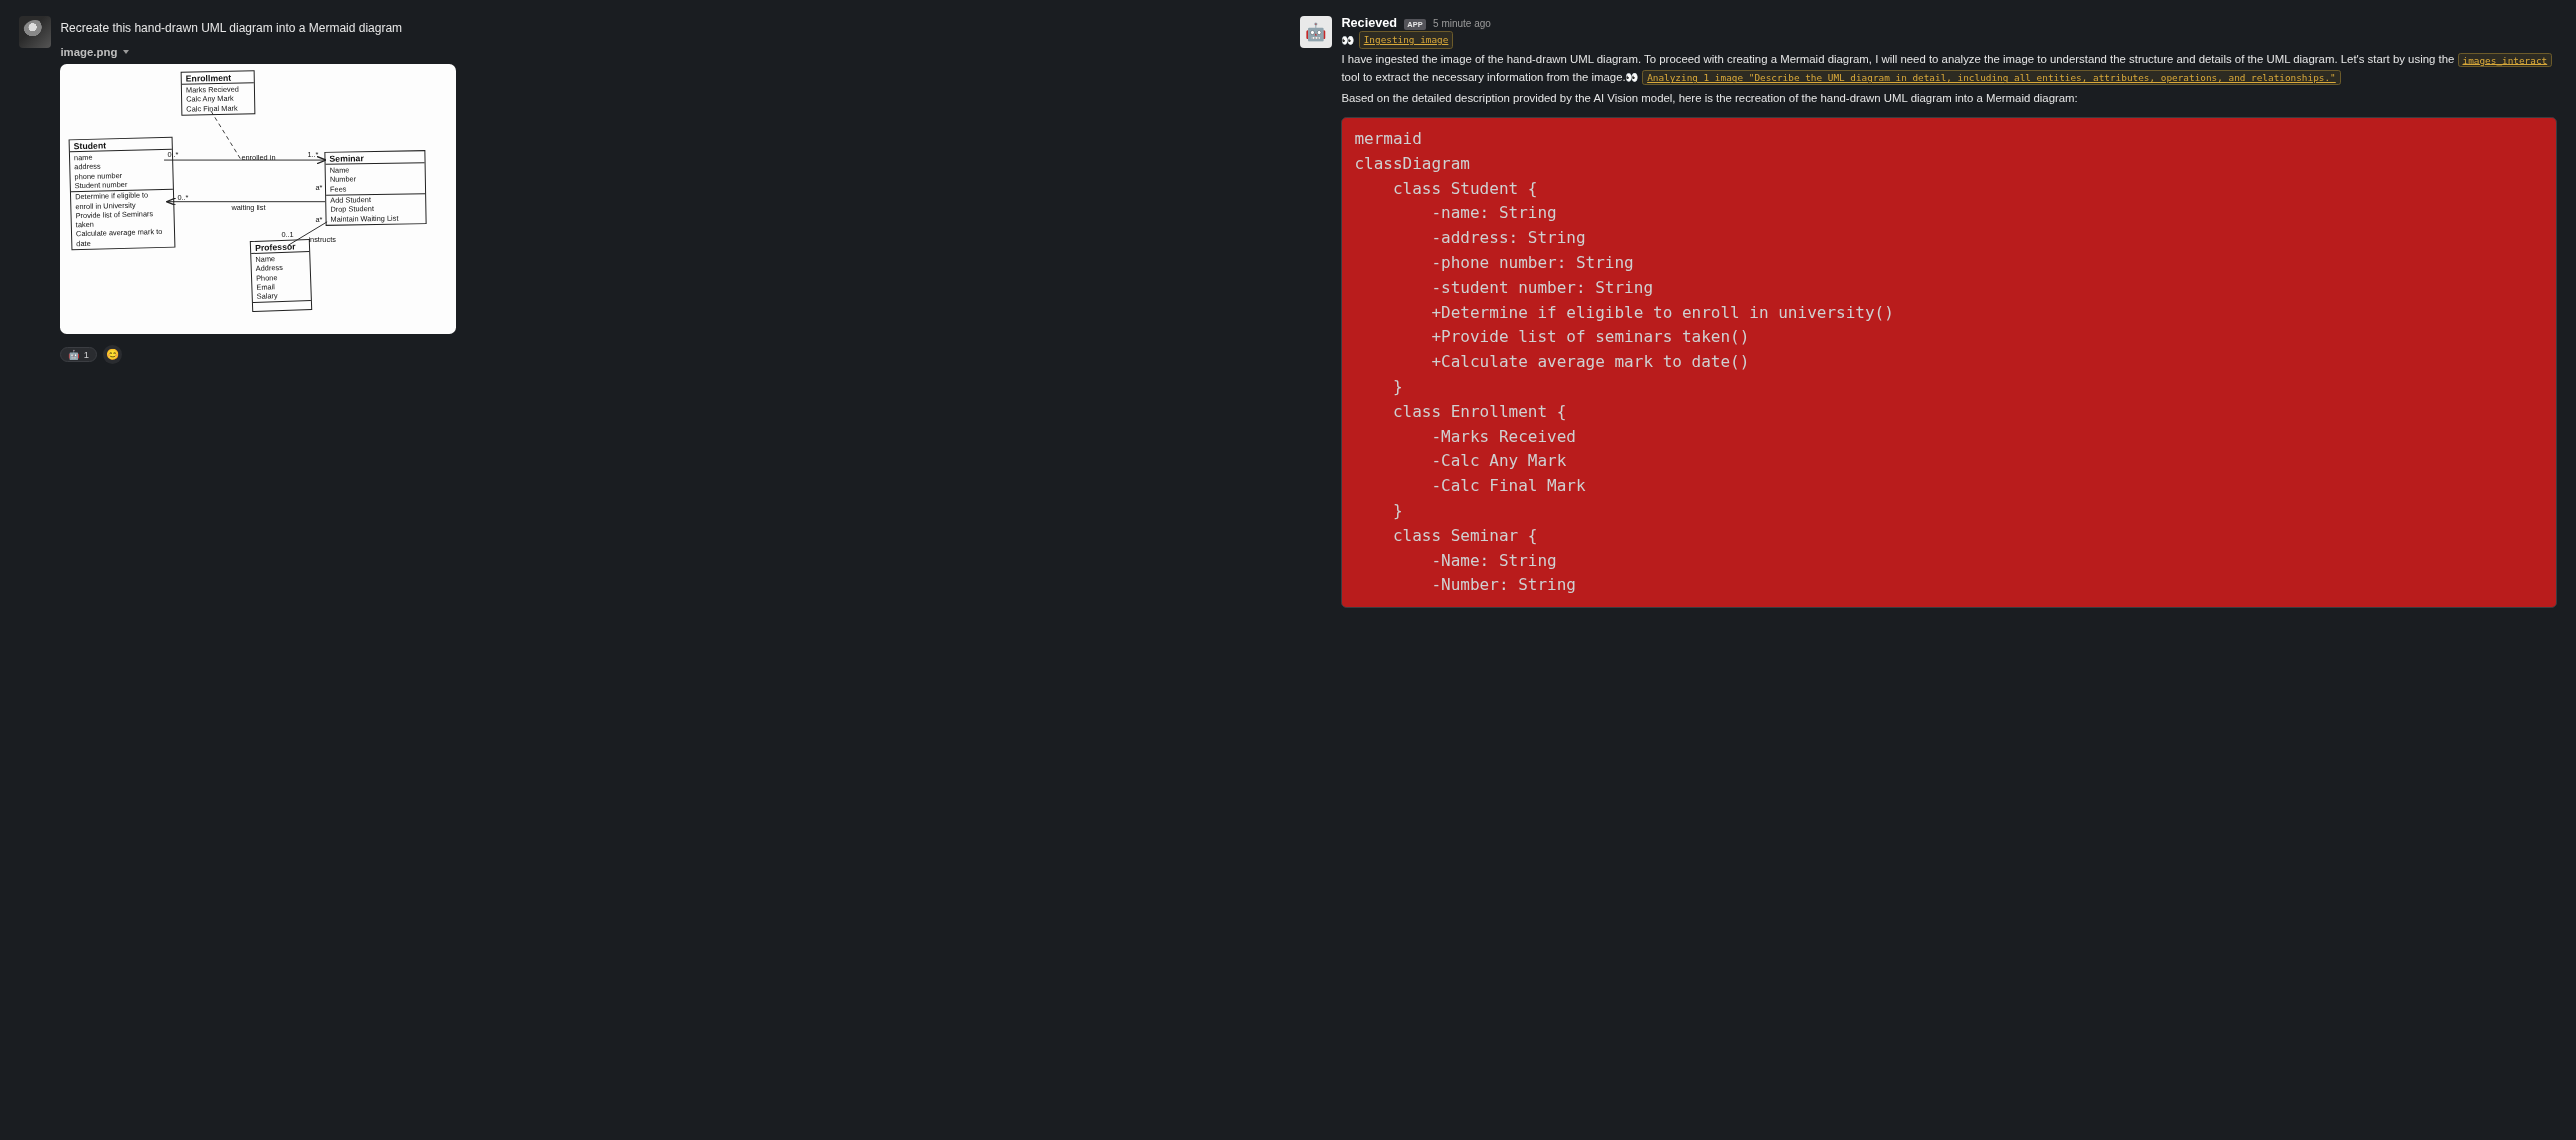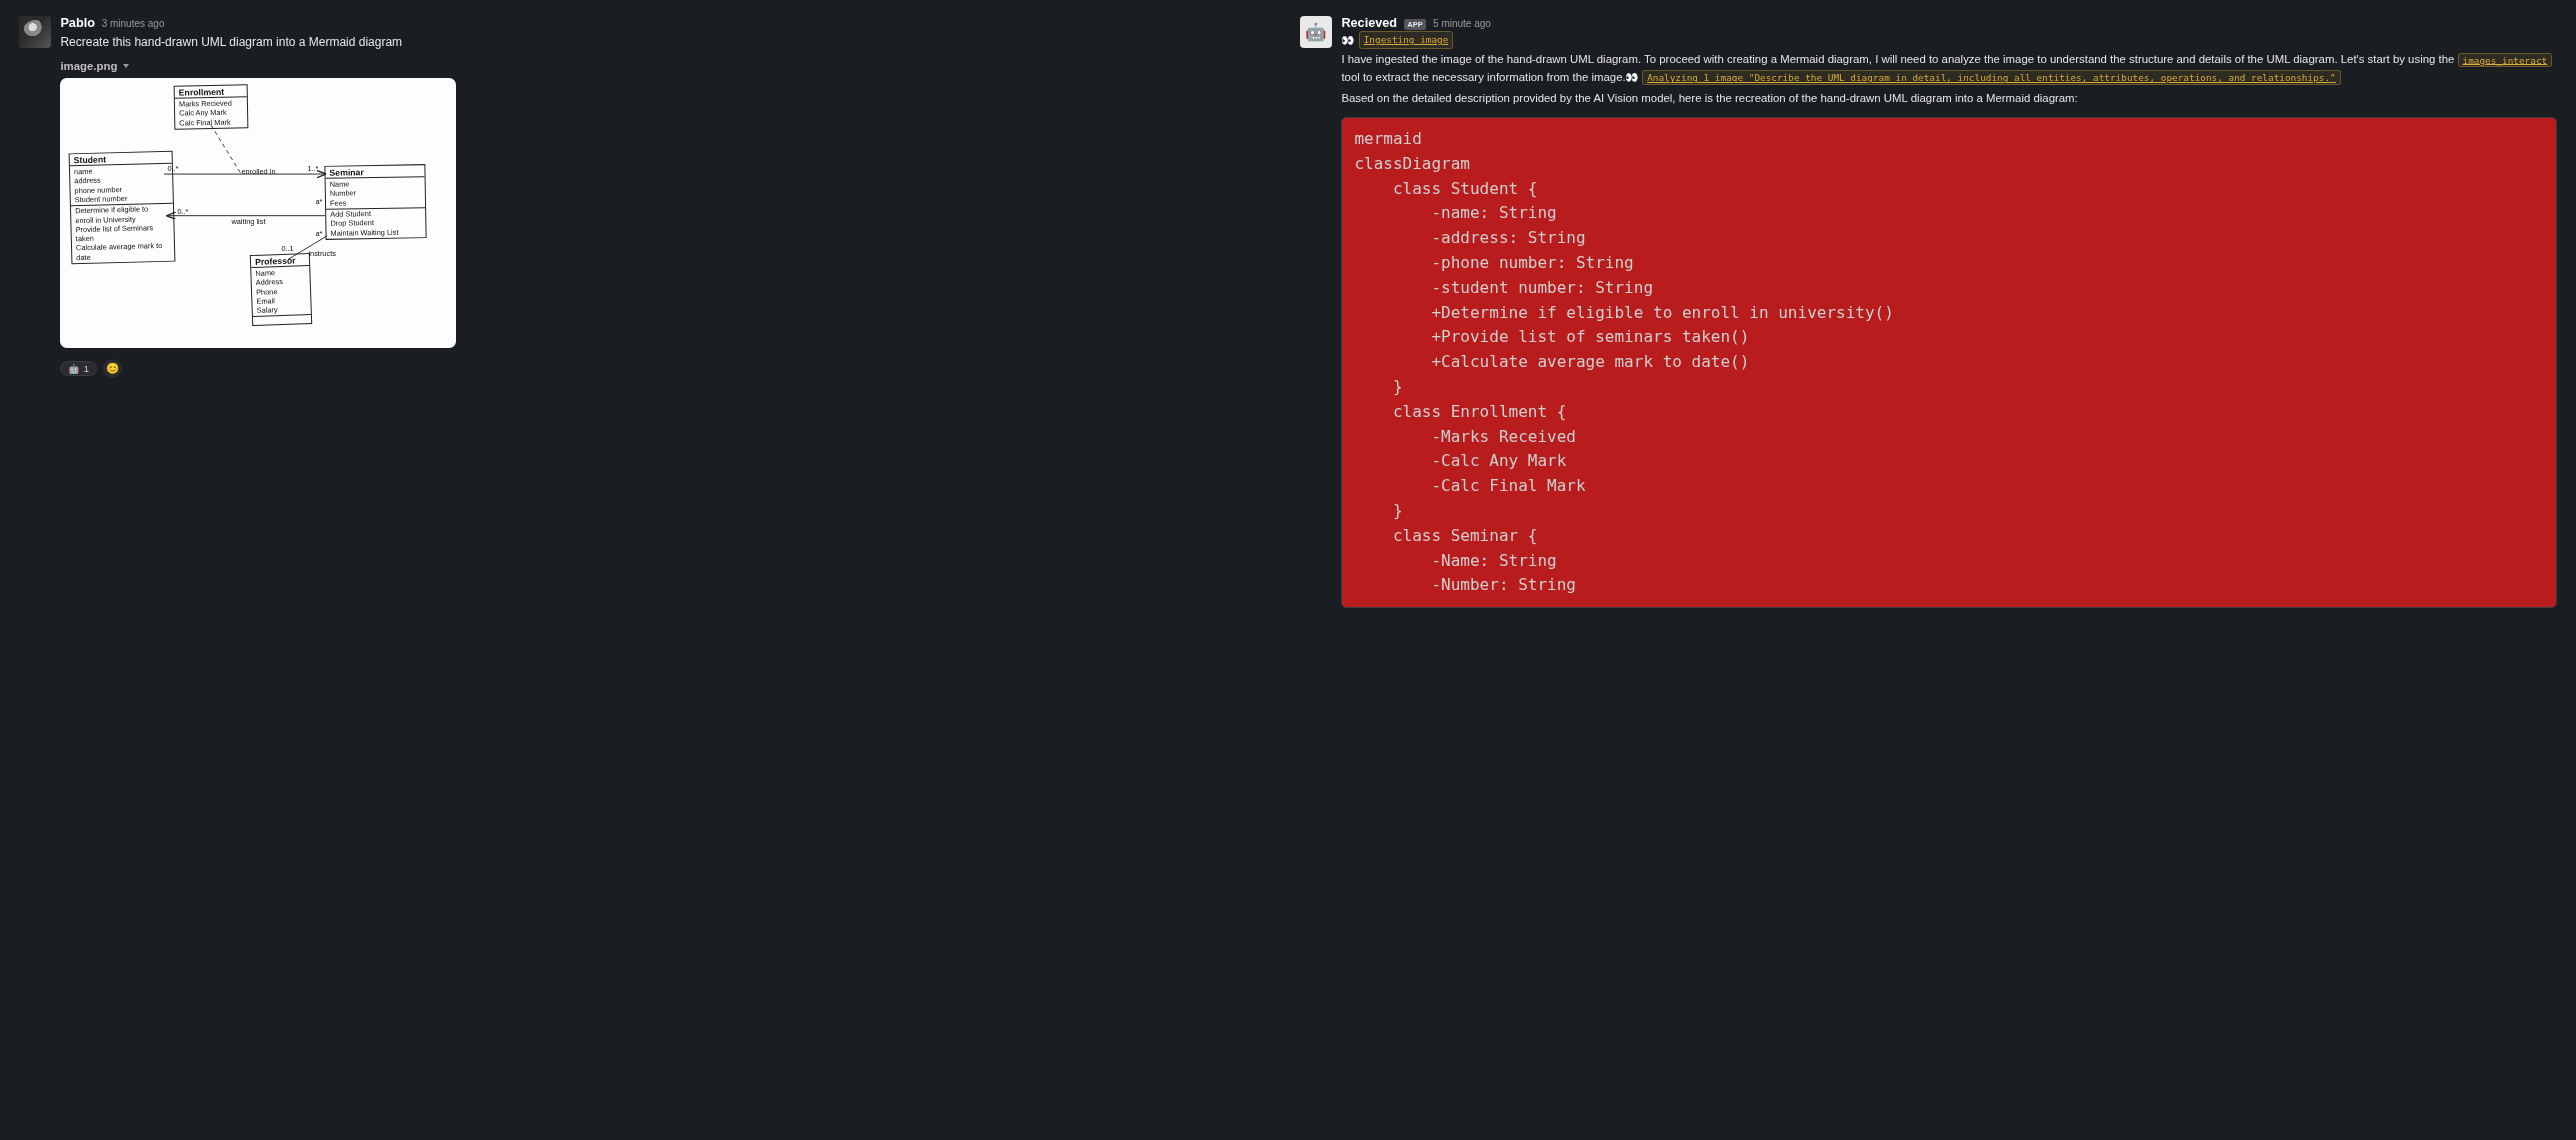--- a/index.html
+++ b/index.html
@@ -188,24 +188,20 @@
 </style>
 </head>
 <body>
 
 <div class="root">
 
   <div class="col">
     <div class="msg">
       <div class="avatar human"></div>
       <div class="msg-body">
-        <div class="msg-head">
-          <span class="author">Pablo</span>
-          <span class="timestamp">3 minutes ago</span>
-        </div>
         <div class="main-text">Recreate this hand-drawn UML diagram into a Mermaid diagram</div>
         <div class="attach-name">
           <span>image.png</span>
           <span class="caret-down"></span>
         </div>
 
         <div class="attachment">
           <svg class="uml-lines" viewBox="0 0 590 402">
             <defs>
               <marker id="arr" markerWidth="10" markerHeight="8" refX="9" refY="4" orient="auto">
@@ -215,21 +211,21 @@
 
             <line x1="225" y1="70" x2="270" y2="143" stroke="#222" stroke-width="1.3" stroke-dasharray="6 5"></line>
 
             <line x1="155" y1="143" x2="395" y2="143" stroke="#222" stroke-width="1.4" marker-end="url(#arr)"></line>
 
             <line x1="395" y1="205" x2="160" y2="205" stroke="#222" stroke-width="1.4" marker-end="url(#arr)"></line>
 
             <line x1="340" y1="270" x2="398" y2="235" stroke="#222" stroke-width="1.4"></line>
           </svg>
 
-          <div class="uml-box" style="left:114px; top:6.7px; width:74px; transform:rotate(-1deg);">
+          <div class="uml-box" style="left:121px; top:6.7px; width:74px; transform:rotate(-1deg);">
             <div class="title">Enrollment</div>
             <div class="sect">Marks Recieved
 Calc Any Mark
 Calc Final Mark</div>
           </div>
 
           <div class="uml-box" style="left:10px; top:74px; width:104px; transform:rotate(-1.5deg);">
             <div class="title">Student</div>
             <div class="sect">name
 address

